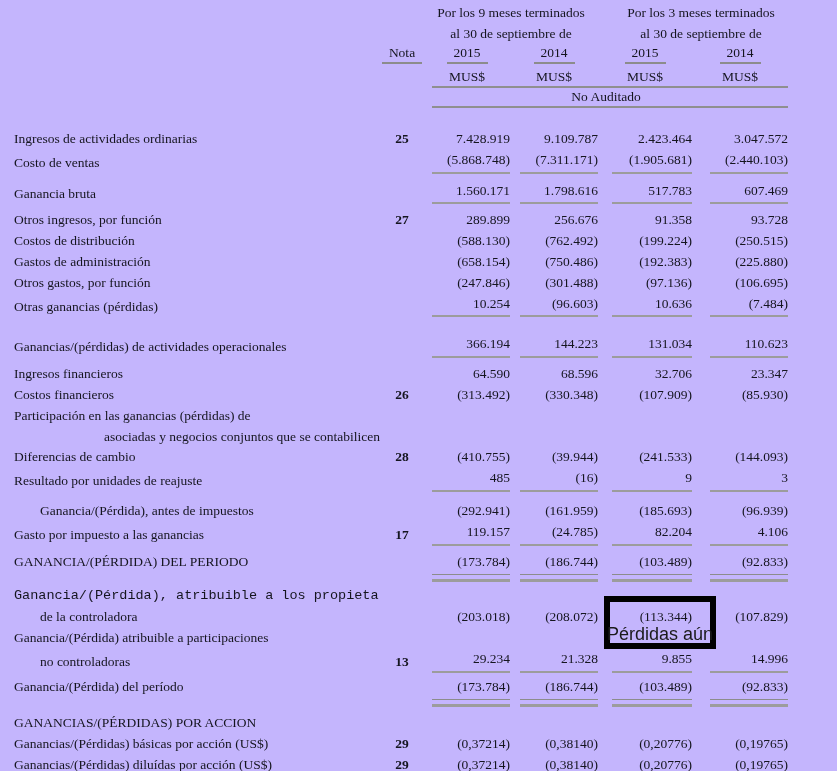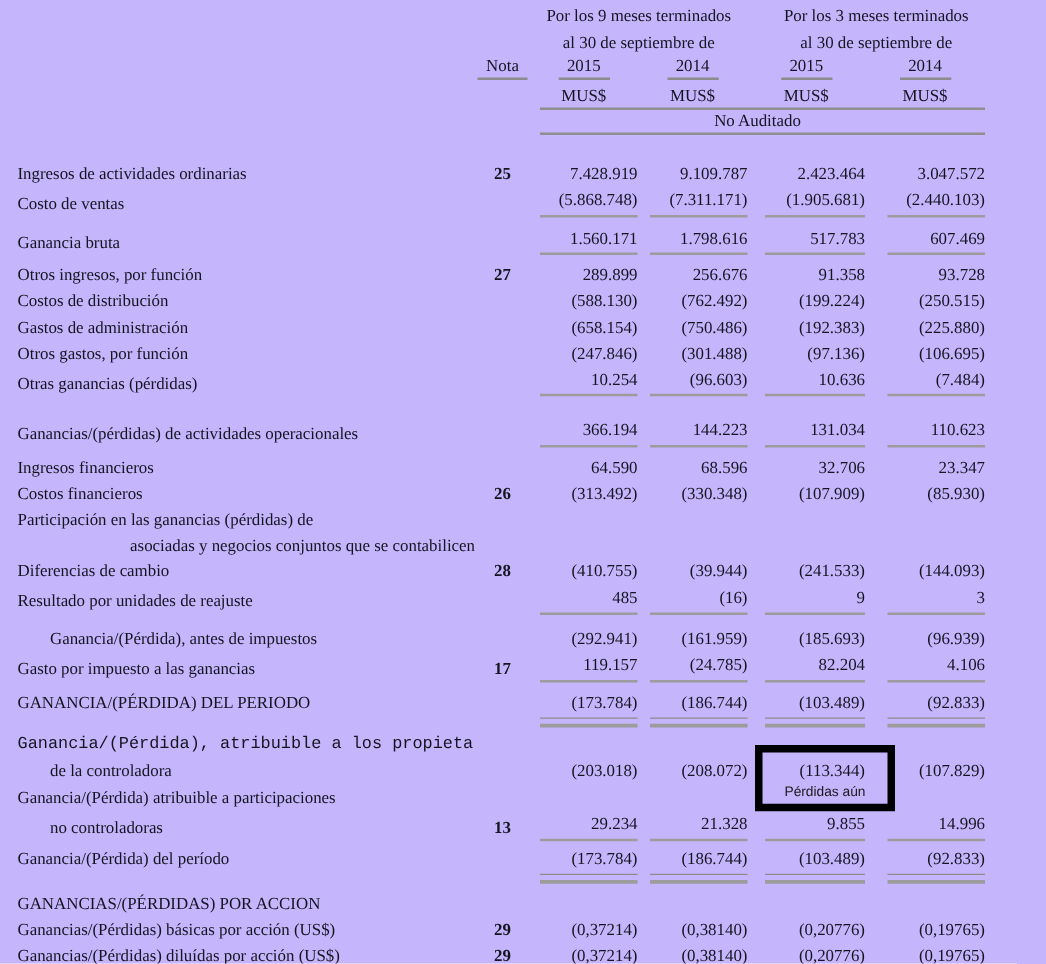--- a/index.html
+++ b/index.html
@@ -48,21 +48,21 @@
   .v4{margin-left:18px;}
   .rs .val{border-bottom:2px solid #9c9c9c;padding-bottom:1px;}
   .dbl{height:4px;border-top:1px solid #8c8c8c;border-bottom:3px solid #9c9c9c;margin-top:2px;}
   .ann{
     position:absolute;left:604px;top:596px;width:112px;height:53px;
     border:6px solid #000000;box-sizing:border-box;
   }
   .ann-label{
     position:absolute;left:-5px;right:-5px;bottom:1px;text-align:center;
     font-family:"Liberation Sans","DejaVu Sans",sans-serif;
-    font-size:11px;color:#1a1a1a;line-height:15px;white-space:nowrap;
+    font-size:18px;color:#1a1a1a;line-height:15px;white-space:nowrap;
   }
 </style>
 </head>
 <body>
 
 <div class="page">
 
   <div class="hrow">
     <div class="g12">Por los 9 meses terminados</div>
     <div class="g34">Por los 3 meses terminados</div>

